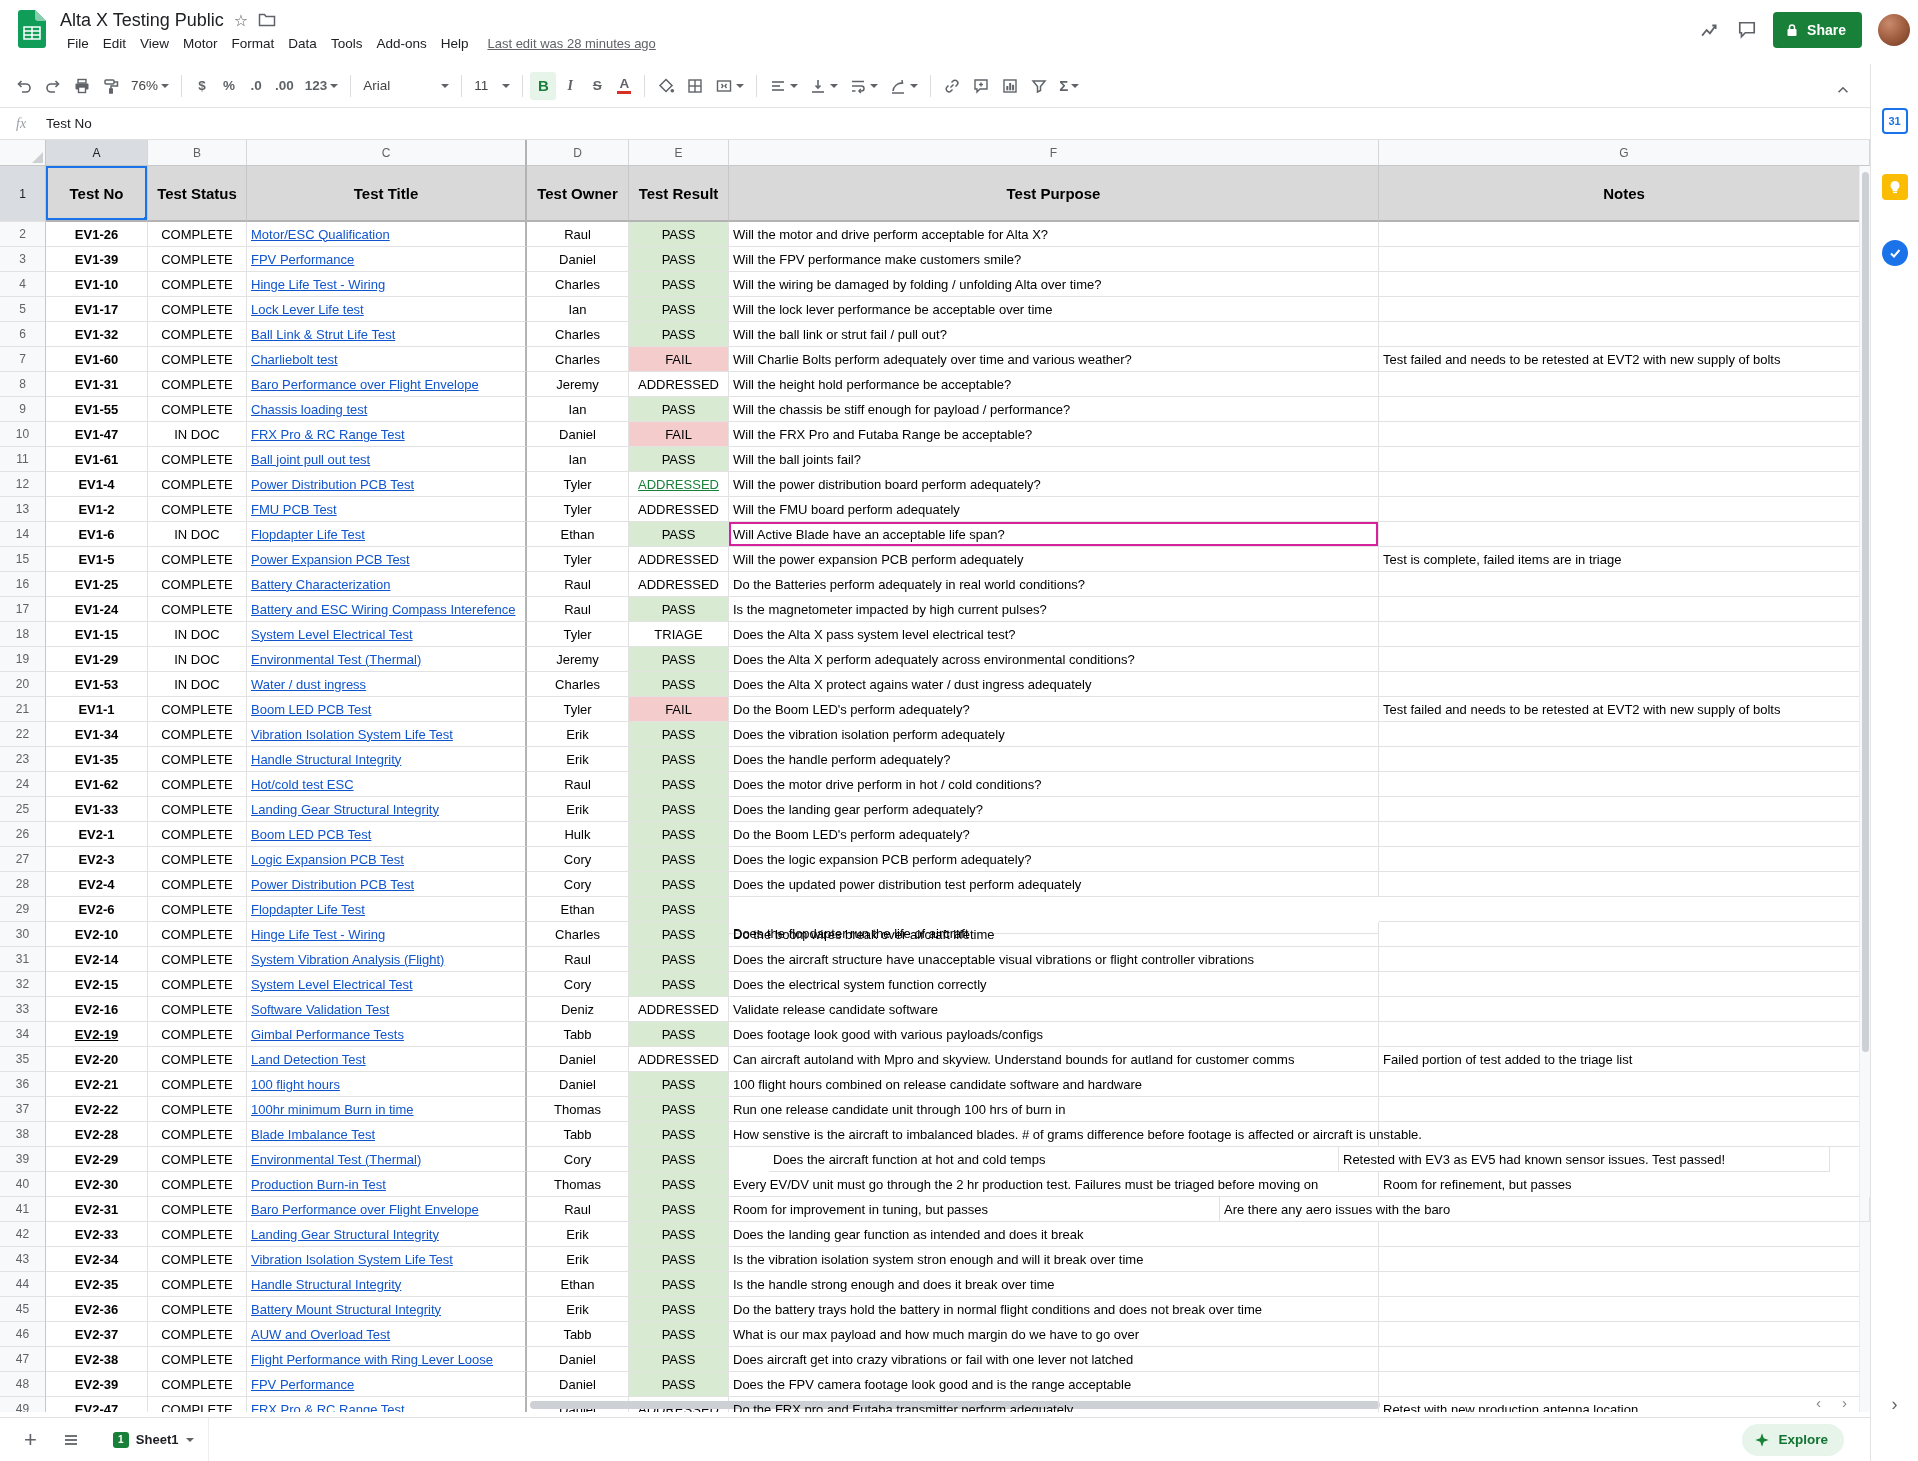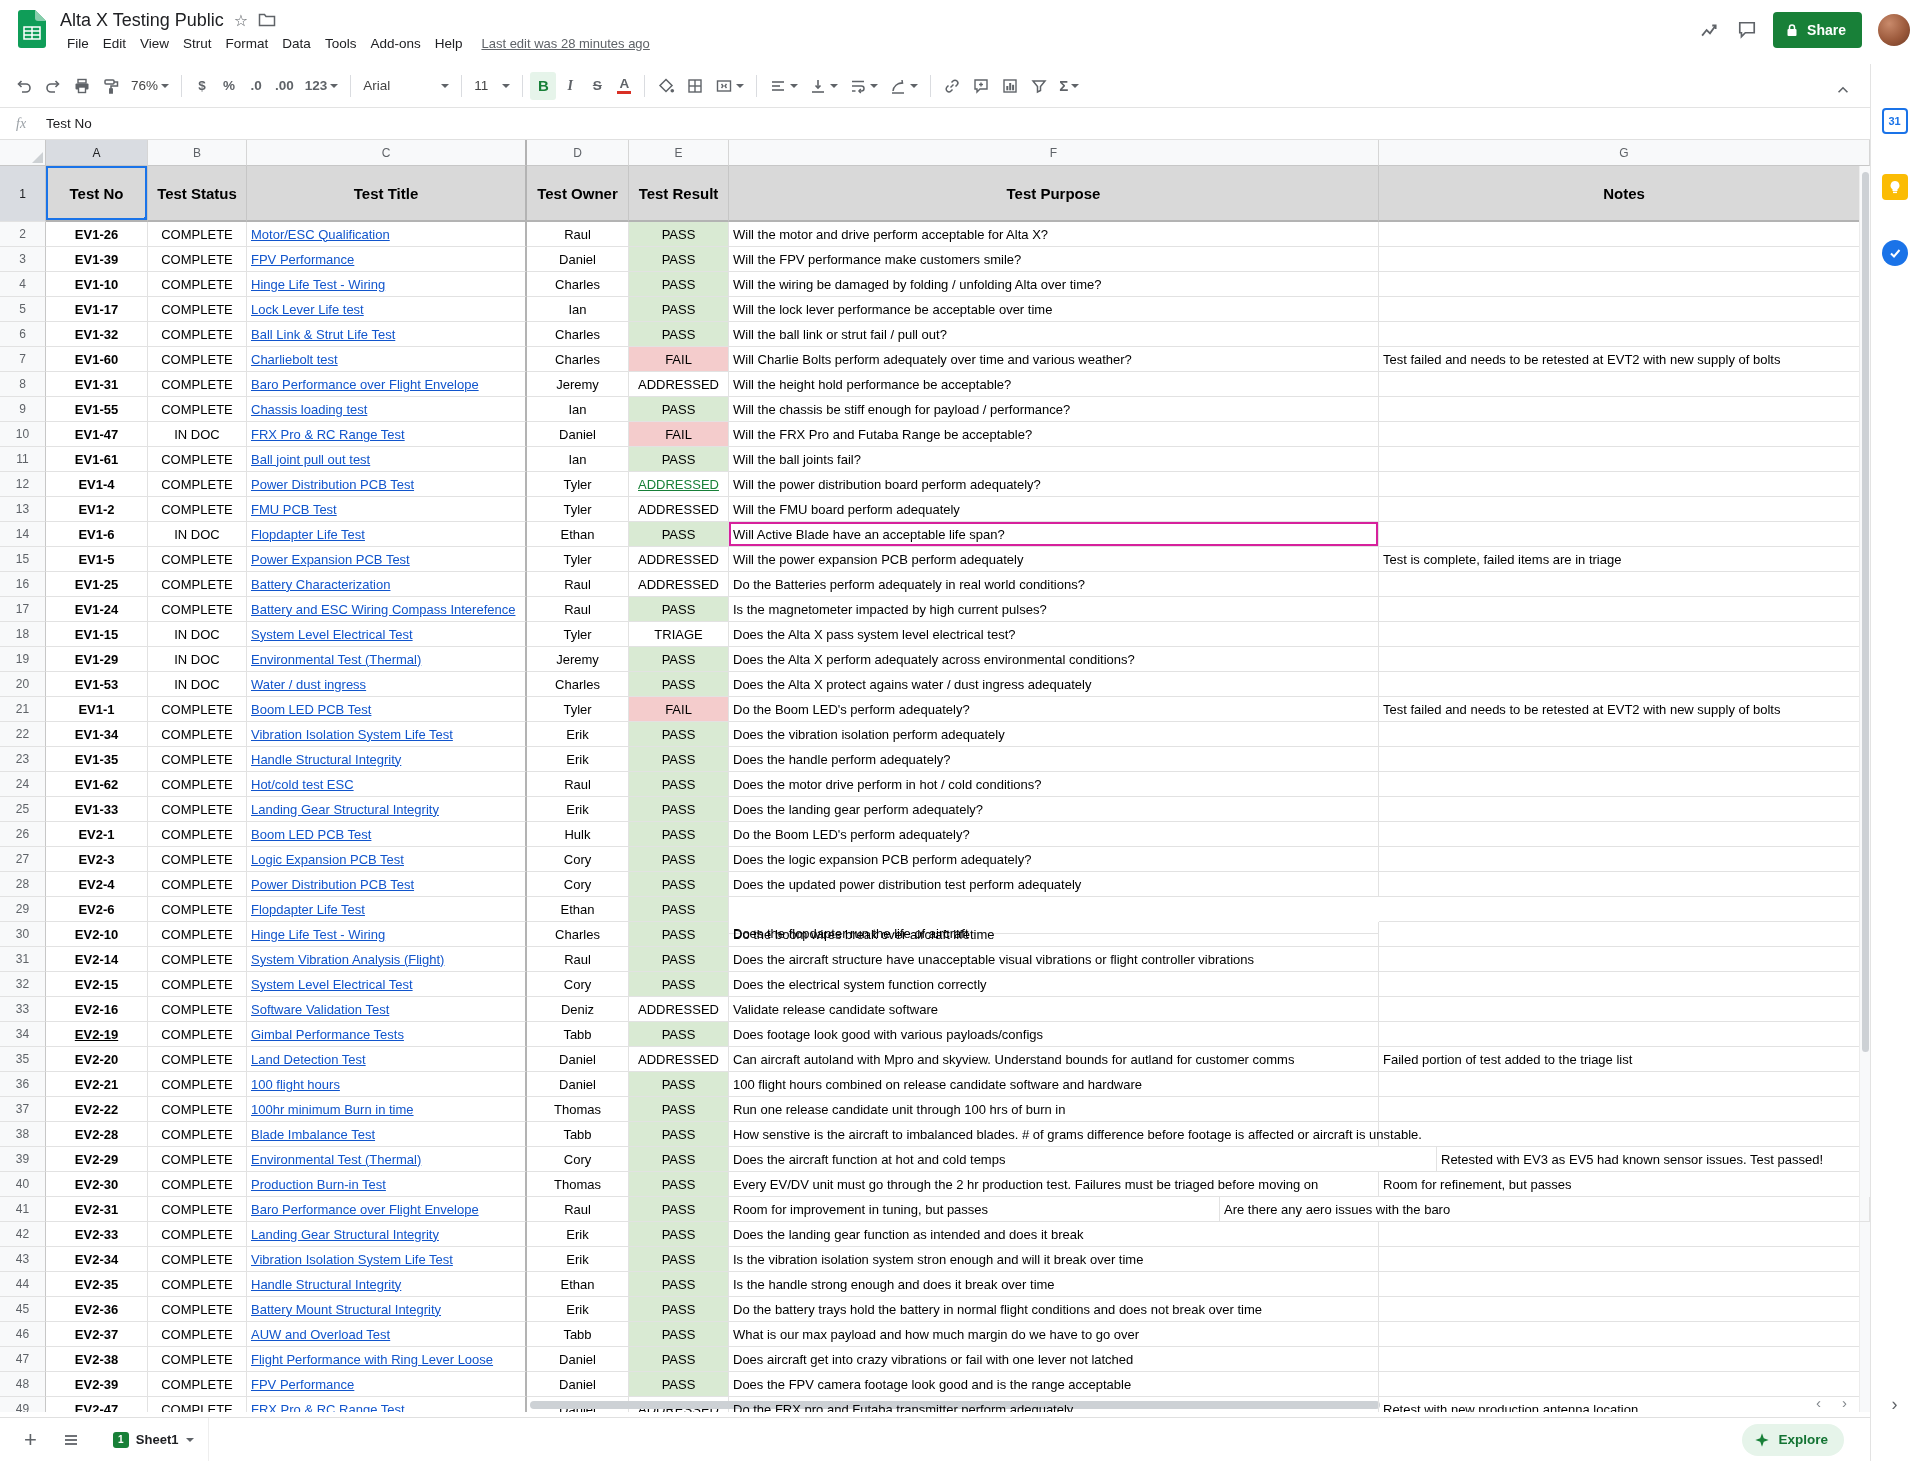--- a/index.html
+++ b/index.html
@@ -114,21 +114,21 @@
       <span class="iconbtn">
         <svg width="18" height="16" viewBox="0 0 18 16">
             <path d="M1.5 2.5h5l1.5 2h8.5v9h-15z" fill="none" stroke="#5f6368" stroke-width="1.5"></path>
           </svg>
       </span>
     </div>
     <nav class="menurow">
       <span class="menu-item">File</span>
       <span class="menu-item">Edit</span>
       <span class="menu-item">View</span>
-      <span class="menu-item">Strut</span>
+      <span class="menu-item">Motor</span>
       <span class="menu-item">Format</span>
       <span class="menu-item">Data</span>
       <span class="menu-item">Tools</span>
       <span class="menu-item">Add-ons</span>
       <span class="menu-item">Help</span>
       <span class="lastedit">Last edit was 28 minutes ago</span>
     </nav>
   </div>
   <div class="topright">
     <span class="iconbtn">
@@ -705,21 +705,21 @@
         <div class="cell cf" style="width: 650px;">How senstive is the aircraft to imbalanced blades. # of grams difference before footage is affected or aircraft is unstable.</div>
         <div class="cell cg" style="width: 491px;"></div>
       </div>
       <div class="gridrow">
         <div class="rowh">39</div>
         <div class="cell ca" style="width: 102px;">EV2-29</div>
         <div class="cell cb" style="width: 99px;">COMPLETE</div>
         <div class="cell cc link frozenR" style="width: 280px;">Environmental Test (Thermal)</div>
         <div class="cell cd" style="width: 102px;">Cory</div>
         <div class="cell ce" style="width: 100px; background: rgb(217, 234, 211);">PASS</div>
-        <div class="cell cf" style="width: 708px;">Does the aircraft function at hot and cold temps</div>
+        <div class="cell cf" style="width: 570px; margin-left: 40px;">Does the aircraft function at hot and cold temps</div>
         <div class="cell cg" style="width: 491px;">Retested with EV3 as EV5 had known sensor issues. Test passed!</div>
       </div>
       <div class="gridrow">
         <div class="rowh">40</div>
         <div class="cell ca" style="width: 102px;">EV2-30</div>
         <div class="cell cb" style="width: 99px;">COMPLETE</div>
         <div class="cell cc link frozenR" style="width: 280px;">Production Burn-in Test</div>
         <div class="cell cd" style="width: 102px;">Thomas</div>
         <div class="cell ce" style="width: 100px; background: rgb(217, 234, 211);">PASS</div>
         <div class="cell cf" style="width: 650px;">Every EV/DV unit must go through the 2 hr production test. Failures must be triaged before moving on</div>

